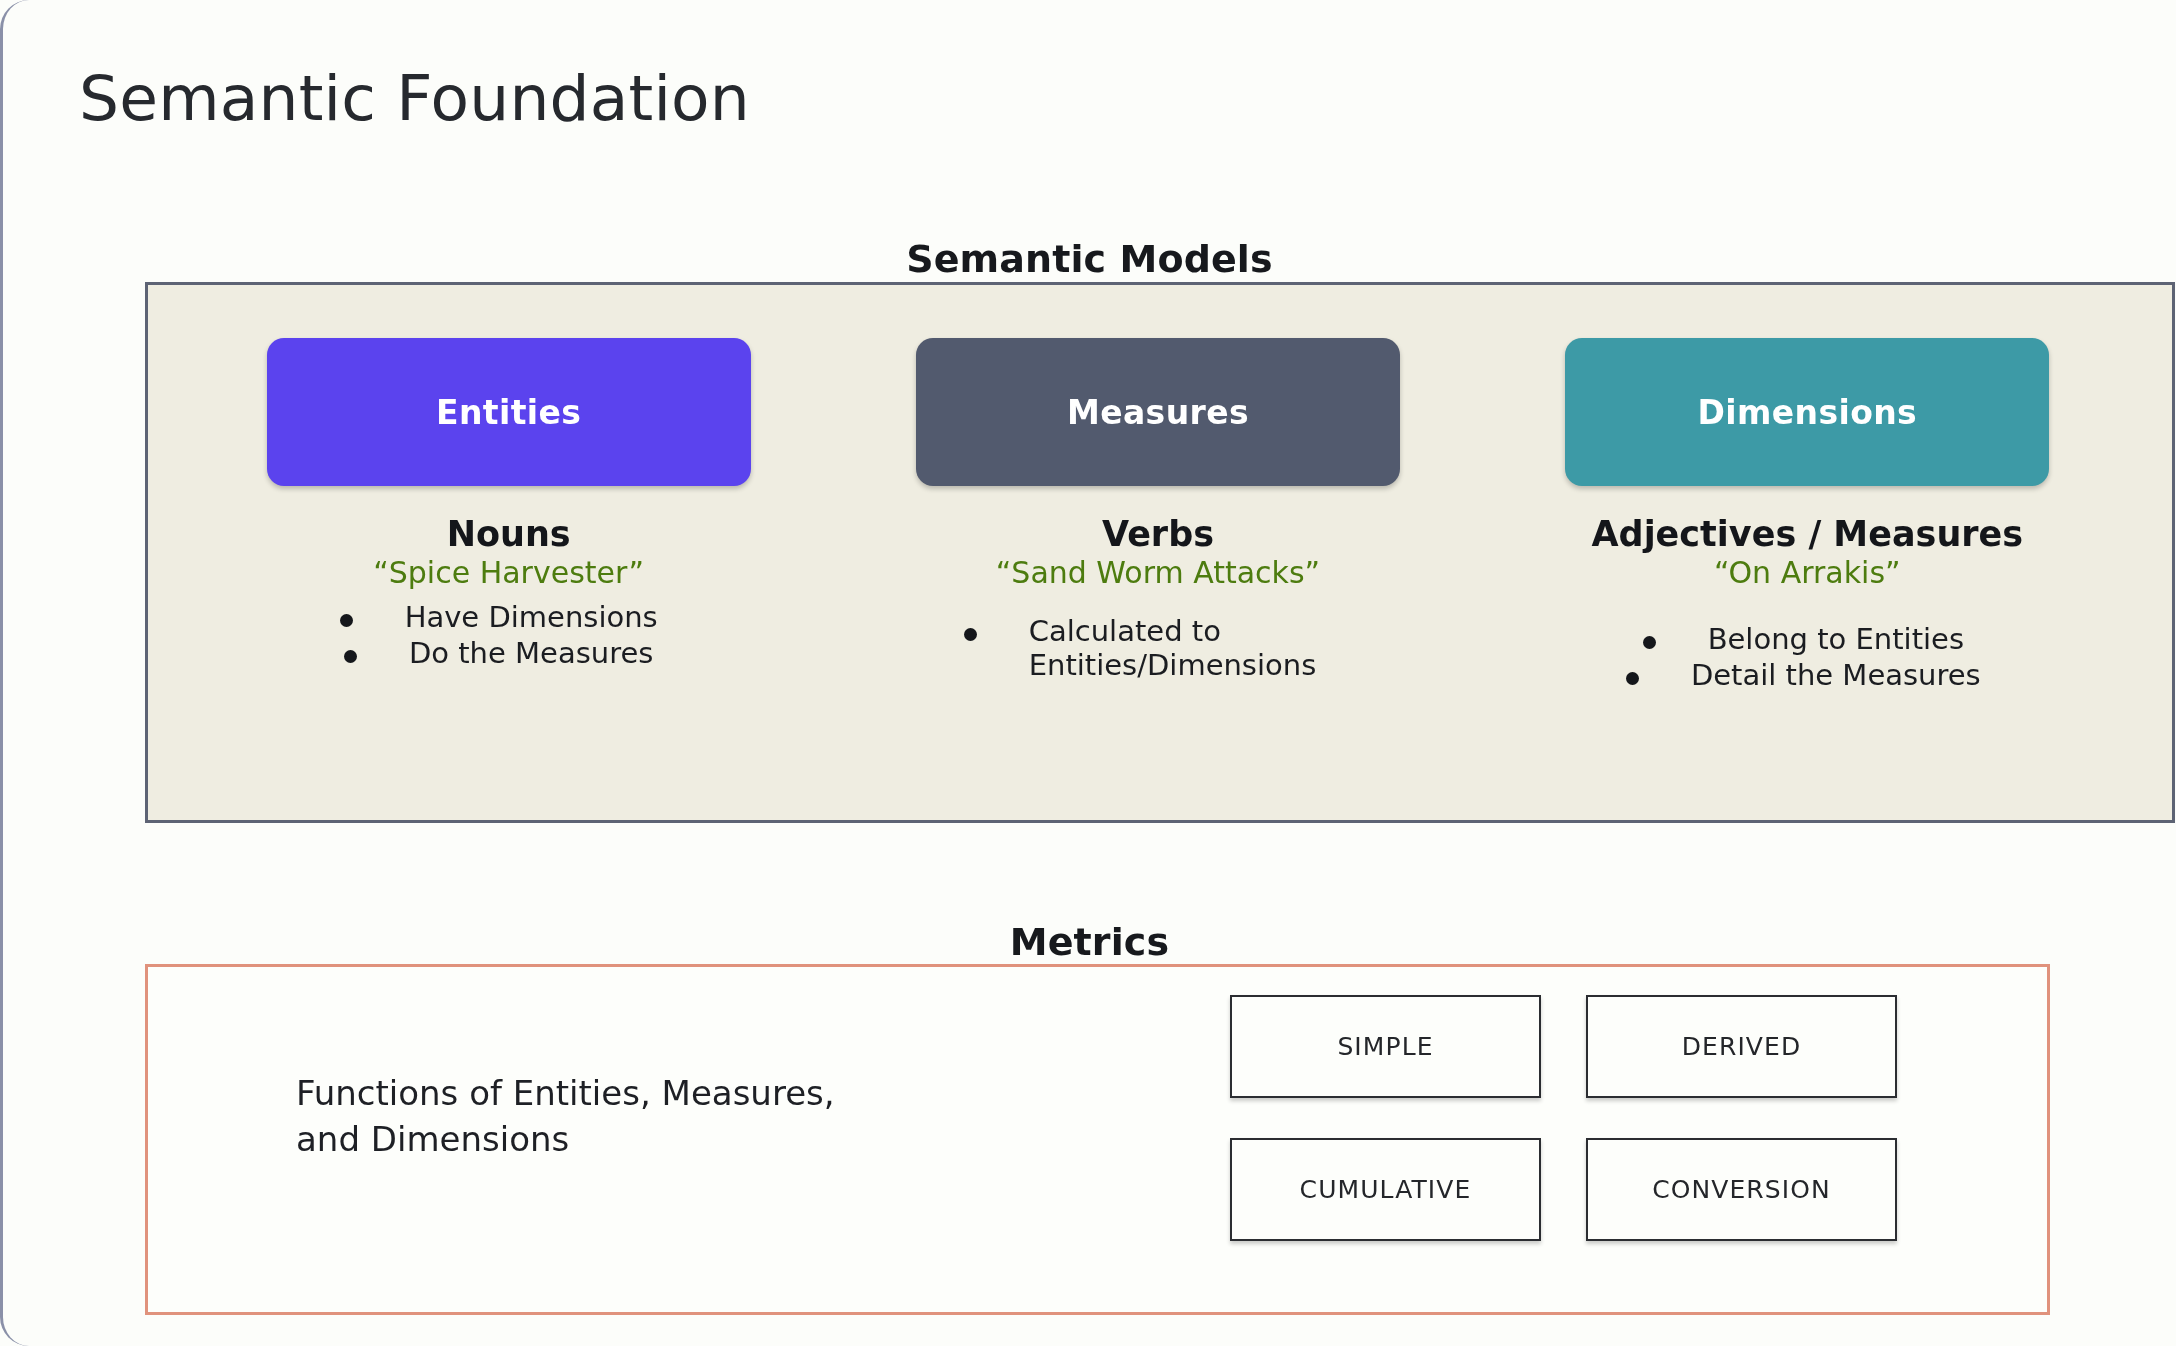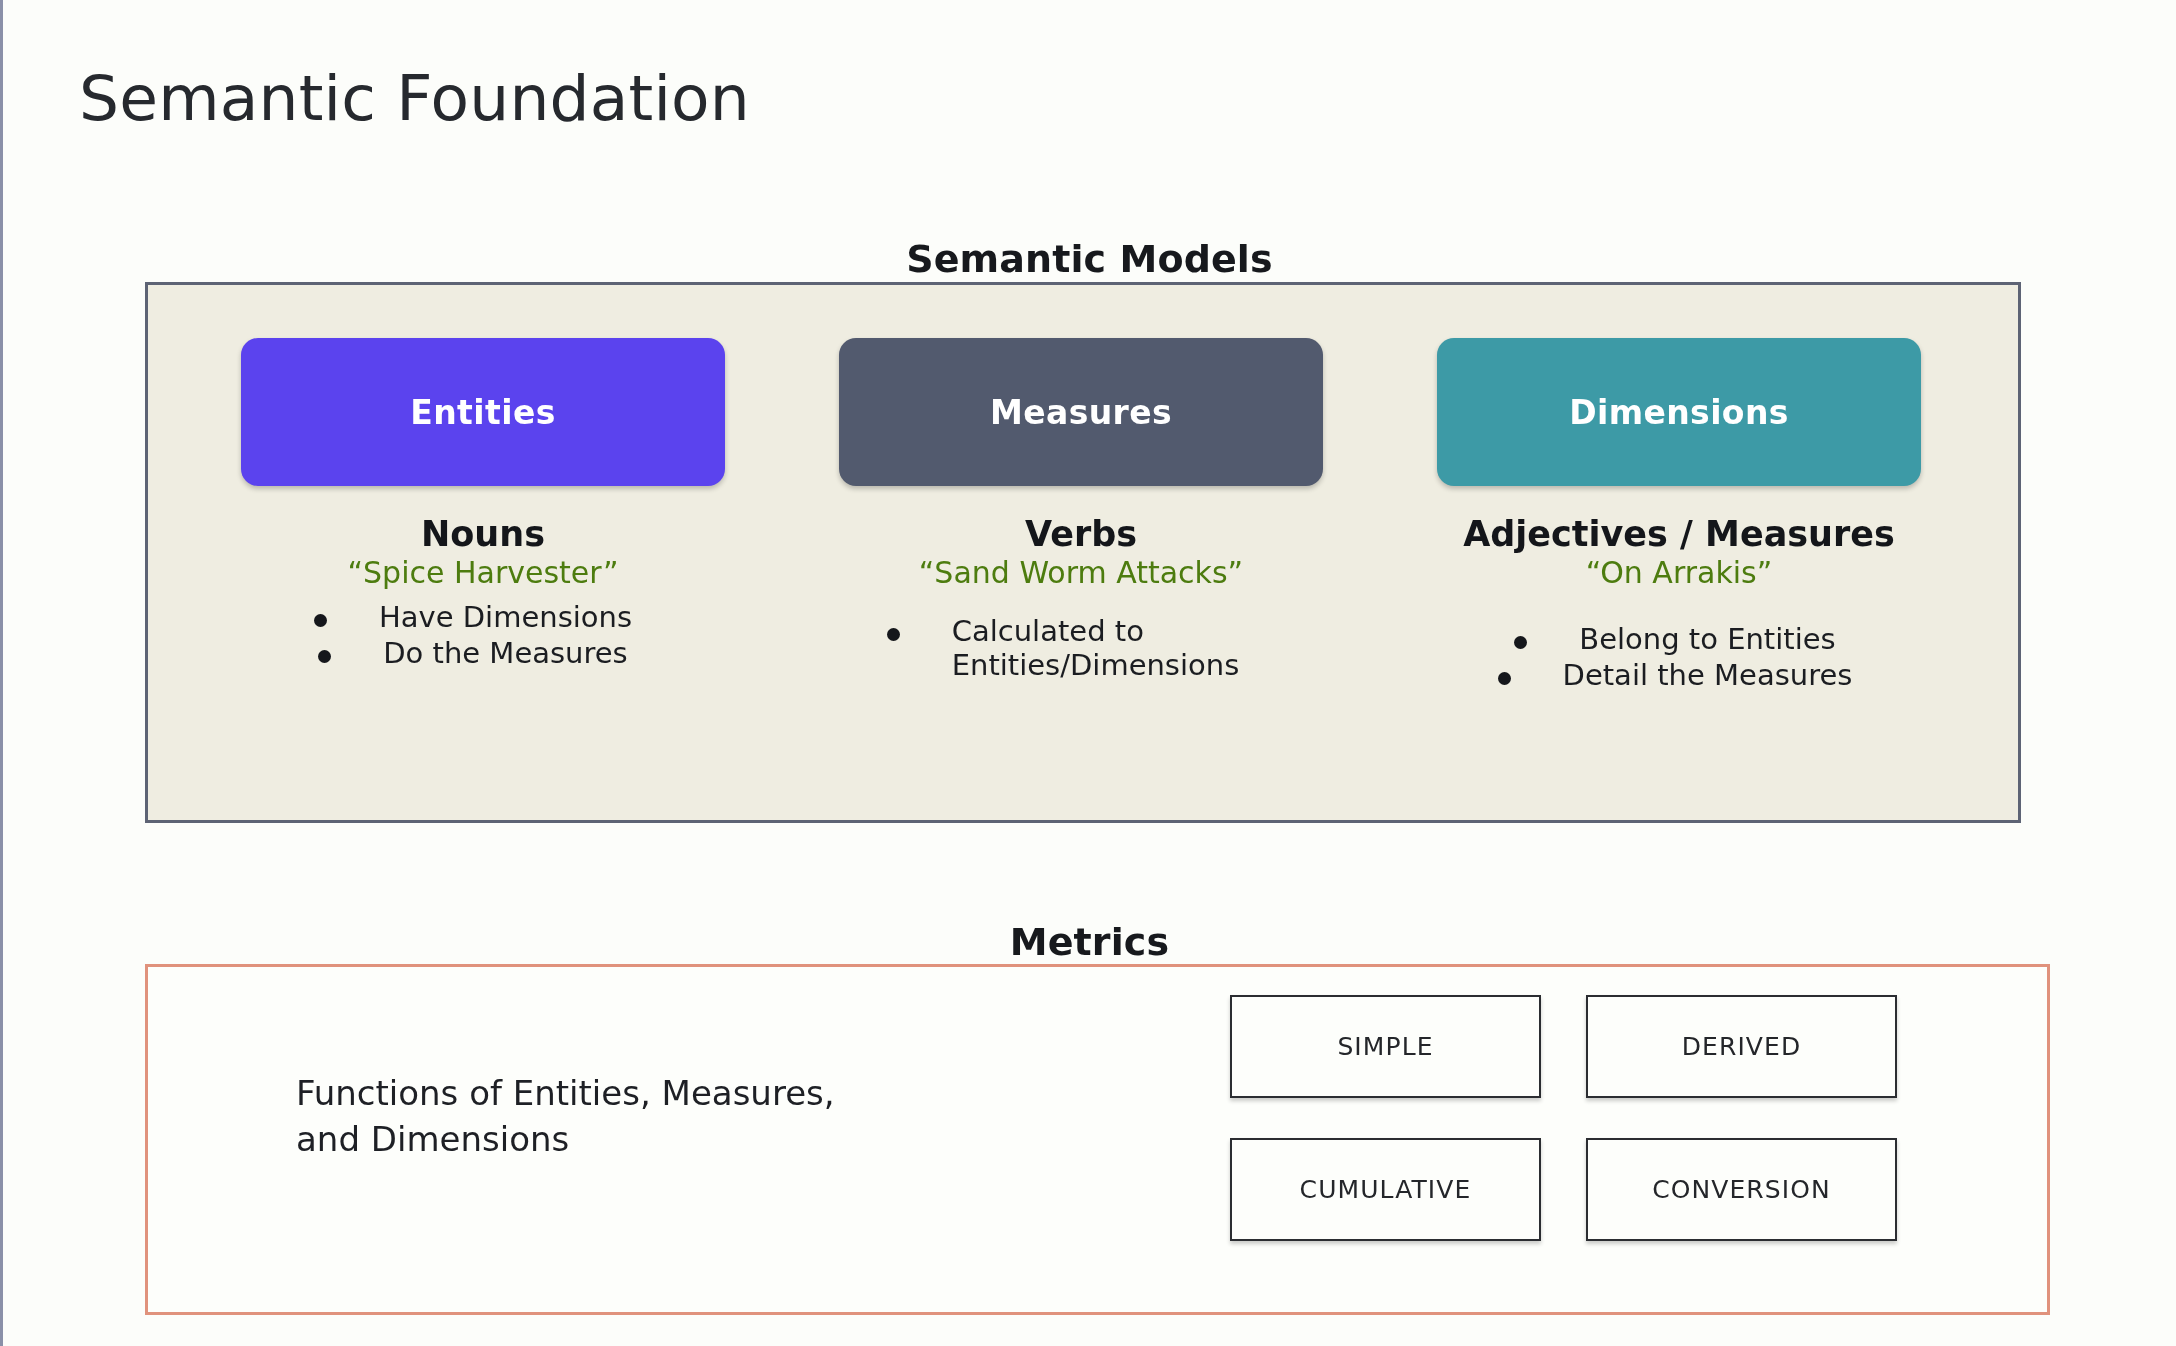--- a/index.html
+++ b/index.html
@@ -12,20 +12,21 @@
     background: #FCFDFA;
     font-family: "DejaVu Sans", sans-serif;
     overflow: hidden;
     position: relative;
   }
   #slide {
     position: absolute;
     inset: 0;
     background: #FCFDFA;
     border-left: 3px solid #8A90A8;
+    border-radius: 29px;
   }
 
   
   #page-title {
     position: absolute;
     left: 76px;
     top: 62px;
     font-size: 63px;
     font-weight: 400;
     color: #26292E;
@@ -51,21 +52,21 @@
     left: 0;
     right: 0;
     top: 920px;
   }
 
   
   #semantic-models-panel {
     position: absolute;
     left: 142px;
     top: 282px;
-    width: 1876px;
+    width: 2030px;
     height: 541px;
     background: #EFEDE1;
     border: 3px solid #5D6374;
     box-sizing: border-box;
   }
   .columns {
     position: absolute;
     inset: 0;
     display: flex;
   }

